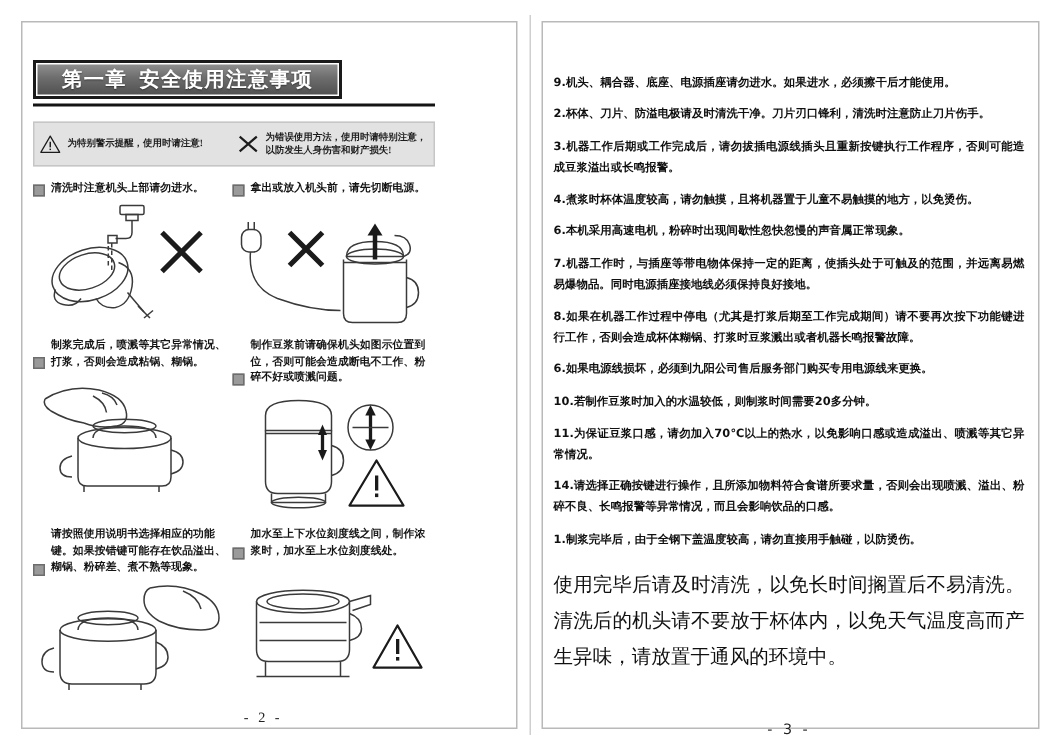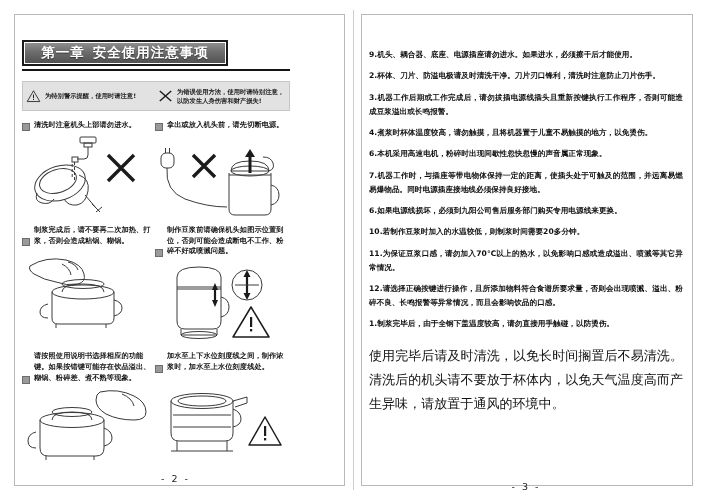--- a/index.html
+++ b/index.html
@@ -30,20 +30,21 @@
 
   
   .page {
     position: relative;
     box-sizing: border-box;
   }
   .page-left {
     width: 353px;
     height: 500px;
     padding: 18px 16px 10px 22px;
+    font-family: Liberation Serif, serif;
   }
   .page-right {
     width: 354px;
     height: 500px;
     padding: 18px 24px 10px 16px;
   }
   .page-border {
     position: absolute;
     top: 14px;
     bottom: 14px;
@@ -304,21 +305,21 @@
                 <path d="M95 16 L90 24 L100 24 Z" fill="#1a1a1a" stroke="none"></path>
               </g>
               <path d="M38 22 L60 44 M60 22 L38 44" stroke="#1b1b1b" stroke-width="3.4" fill="none"></path>
             </svg>
           </div>
         </div>
 
         <div class="item-cell">
           <div class="item-head">
             <span class="bullet-sq"></span>
-            <span class="item-text">制浆完成后，请不要再二次加热、打浆，否则会造成粘锅、糊锅。</span>
+            <span class="item-text">制浆完成后，喷溅等其它异常情况、打浆，否则会造成粘锅、糊锅。</span>
           </div>
           <div class="item-fig short">
             <svg width="130" height="82" viewBox="0 0 130 82">
               <g fill="none" stroke="#3a3a3a" stroke-width="1">
 
                 <path d="M8 18 Q24 8 44 12 Q60 16 62 26"></path>
                 <path d="M62 26 Q64 34 56 36 Q44 38 34 34"></path>
                 <path d="M34 34 Q22 32 12 26 Q6 22 8 18"></path>
                 <path d="M46 14 Q54 16 56 22"></path>
                 <path d="M40 16 Q48 20 49 27"></path>
@@ -442,24 +443,25 @@
     <div class="page-border right"></div>
     <div class="page-inner">
 
       <div class="notes-list">
         <p class="note-row">9.机头、耦合器、底座、电源插座请勿进水。如果进水，必须擦干后才能使用。</p>
         <p class="note-row">2.杯体、刀片、防溢电极请及时清洗干净。刀片刃口锋利，清洗时注意防止刀片伤手。</p>
         <p class="note-row">3.机器工作后期或工作完成后，请勿拔插电源线插头且重新按键执行工作程序，否则可能造成豆浆溢出或长鸣报警。</p>
         <p class="note-row">4.煮浆时杯体温度较高，请勿触摸，且将机器置于儿童不易触摸的地方，以免烫伤。</p>
         <p class="note-row">6.本机采用高速电机，粉碎时出现间歇性忽快忽慢的声音属正常现象。</p>
         <p class="note-row">7.机器工作时，与插座等带电物体保持一定的距离，使插头处于可触及的范围，并远离易燃易爆物品。同时电源插座接地线必须保持良好接地。</p>
+        <p class="note-row">8.如果在机器工作过程中停电（尤其是打浆后期至工作完成期间）请不要再次按下功能键进行工作，否则会造成杯体糊锅、打浆时豆浆溅出或者机器长鸣报警故障。</p>
         <p class="note-row">6.如果电源线损坏，必须到九阳公司售后服务部门购买专用电源线来更换。</p>
         <p class="note-row">10.若制作豆浆时加入的水温较低，则制浆时间需要20多分钟。</p>
         <p class="note-row">11.为保证豆浆口感，请勿加入70℃以上的热水，以免影响口感或造成溢出、喷溅等其它异常情况。</p>
-        <p class="note-row">12.请选择正确按键进行操作，且所添加物料符合食谱所要求量，否则会出现喷溅、溢出、粉碎不良、长鸣报警等异常情况，而且会影响饮品的口感。</p>
+        <p class="note-row">14.请选择正确按键进行操作，且所添加物料符合食谱所要求量，否则会出现喷溅、溢出、粉碎不良、长鸣报警等异常情况，而且会影响饮品的口感。</p>
         <p class="note-row">1.制浆完毕后，由于全钢下盖温度较高，请勿直接用手触碰，以防烫伤。</p>
       </div>
 
       <p class="closing-note">使用完毕后请及时清洗，以免长时间搁置后不易清洗。清洗后的机头请不要放于杯体内，以免天气温度高而产生异味，请放置于通风的环境中。</p>
 
       <div class="page-number">- 3 -</div>
     </div>
   </div>
 
 </div>

